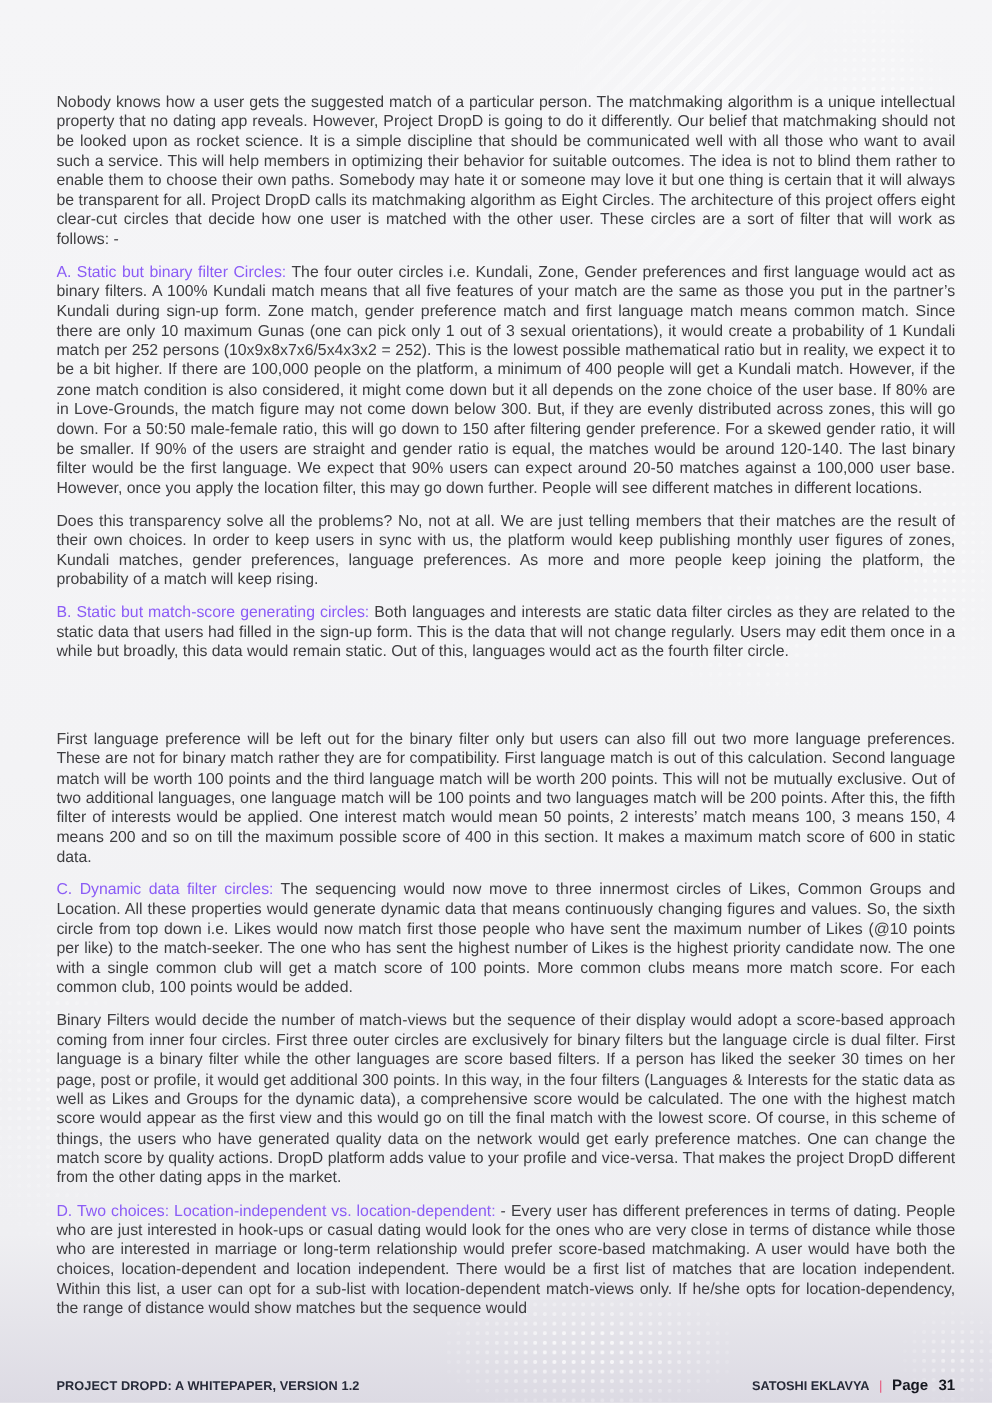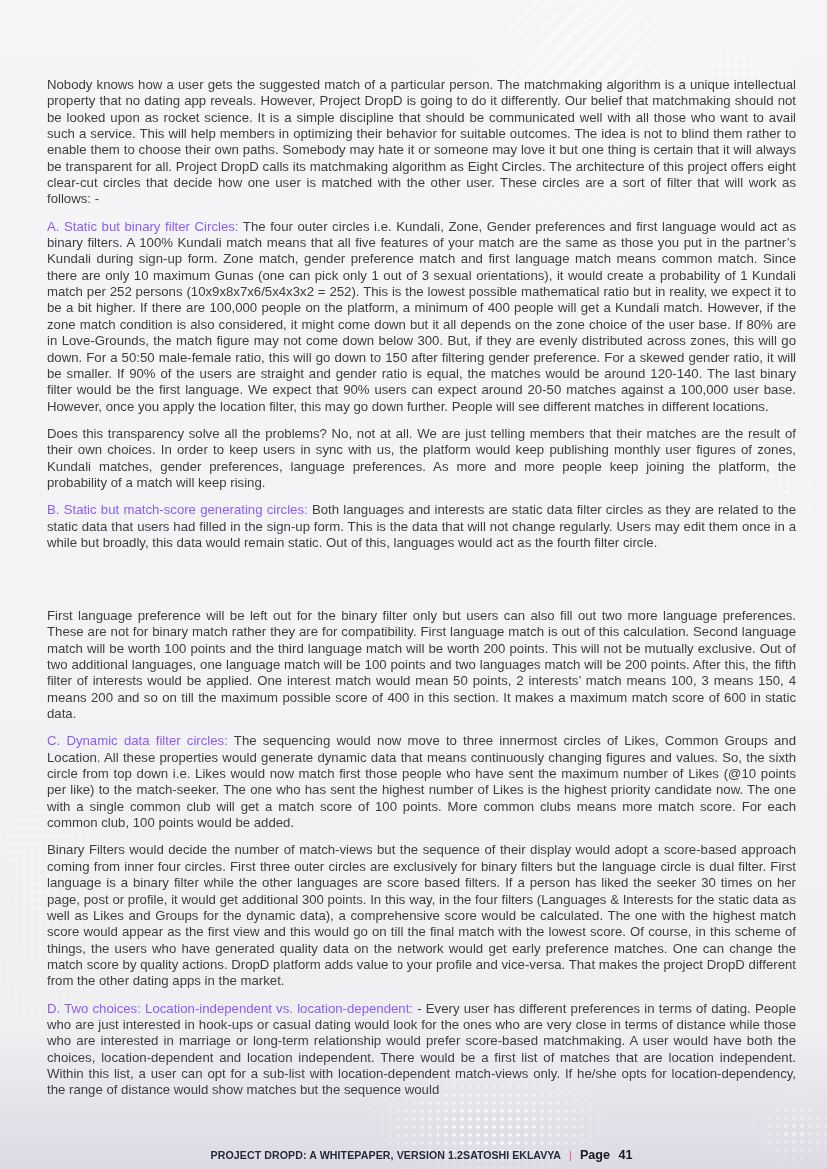--- a/index.html
+++ b/index.html
@@ -65,21 +65,21 @@
   }
   .col p { margin: 0 0 11px 0; }
   .col p:last-child { margin-bottom: 0; }
   .col strong { font-weight: 400; color: #8b5cf6; }
 
   
   .footer {
     position: absolute;
     left: 47px; right: 31px; top: 1133px;
     display: flex;
-    justify-content: center;
+    justify-content: space-between;
     align-items: baseline;
   }
   .footer-left {
     font-size: 10.6px;
     font-weight: 700;
     letter-spacing: 0.1px;
     color: #262a38;
   }
   .footer-right { display: flex; align-items: baseline; }
   .footer-author {
@@ -124,15 +124,15 @@
       <p>Binary Filters would decide the number of match-views but the sequence of their display would adopt a score-based approach coming from inner four circles. First three outer circles are exclusively for binary filters but the language circle is dual filter. First language is a binary filter while the other languages are score based filters. If a person has liked the seeker 30 times on her page, post or profile, it would get additional 300 points. In this way, in the four filters (Languages &amp; Interests for the static data as well as Likes and Groups for the dynamic data), a comprehensive score would be calculated. The one with the highest match score would appear as the first view and this would go on till the final match with the lowest score. Of course, in this scheme of things, the users who have generated quality data on the network would get early preference matches. One can change the match score by quality actions. DropD platform adds value to your profile and vice-versa. That makes the project DropD different from the other dating apps in the market.</p>
       <p><strong>D. Two choices: Location-independent vs. location-dependent:</strong> - Every user has different preferences in terms of dating. People who are just interested in hook-ups or casual dating would look for the ones who are very close in terms of distance while those who are interested in marriage or long-term relationship would prefer score-based matchmaking. A user would have both the choices, location-dependent and location independent. There would be a first list of matches that are location independent. Within this list, a user can opt for a sub-list with location-dependent match-views only. If he/she opts for location-dependency, the range of distance would show matches but the sequence would</p>
     </div>
 </div>
 
 <div class="footer">
   <div class="footer-left">PROJECT DROPD: A WHITEPAPER, VERSION 1.2</div>
   <div class="footer-right">
     <span class="footer-author">SATOSHI EKLAVYA</span>
     <span class="footer-sep" style="color: rgb(232, 83, 122);">|</span>
-    <span class="footer-page">Page 41</span>
+    <span class="footer-page">Page 31</span>
   </div>
 </div>
 
 </body></html>

